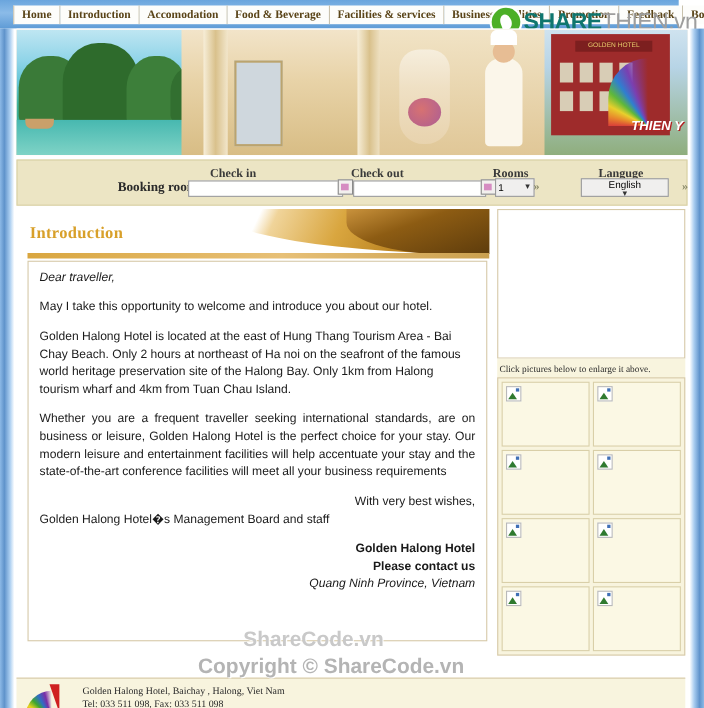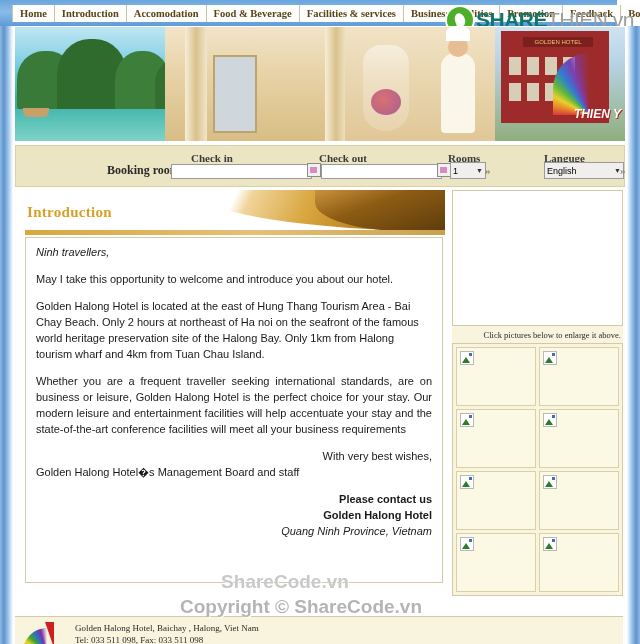--- a/index.html
+++ b/index.html
@@ -156,21 +156,21 @@
   #intro-body p.ital{font-style:italic;}
   #intro-body p.just{text-align:justify;}
   #intro-body p.tight{margin-bottom:0;text-align:right;}
   #intro-body .bold{font-weight:bold;font-style:normal;}
   #watermark{
     position:absolute;left:120px;top:381px;width:300px;text-align:center;
     font-family:"Liberation Sans",sans-serif;font-size:19px;font-weight:bold;color:#c9c9c9;
     text-shadow:1px 1px 0 #ffffff;
   }
   
-  #rightcol{position:absolute;left:437px;top:0;width:171px;text-align:right;}
+  #rightcol{position:absolute;left:437px;top:0;width:171px;}
   #big-img{
     width:171px;height:136px;background:#ffffff;border:1px solid #d6c9a8;box-sizing:border-box;
   }
   #gal-note{
     font-family:"Liberation Serif",serif;font-size:8.5px;color:#2a2a2a;
     padding:4px 2px 3px 2px;background:#f8f4de;
   }
   #thumbs{
     width:171px;background:#f8f4de;border:1px solid #d6c9a8;box-sizing:border-box;
     display:grid;grid-template-columns:1fr 1fr;gap:3px;padding:3px;
@@ -284,46 +284,46 @@
     <div class="cal-ico" style="left:421px;top:17px;"></div>
 
     <div class="bk-cap" style="left:432px;top:6px;">Rooms</div>
     <div class="bk-select" style="left:434px;top:16px;width:30px;">
       <span>1</span>
       <span class="arw">▼</span>
     </div>
     <div class="bk-go" style="left:469px;top:18px;">»</div>
 
     <div class="bk-cap" style="left:528px;top:6px;">Languge</div>
-    <div class="bk-select" style="left:528px;top:16px;width:74px;">
+    <div class="bk-select" style="left:512px;top:16px;width:74px;flex-direction:column;">
       <span>English</span>
       <span class="arw">▼</span>
     </div>
     <div class="bk-go" style="left:604px;top:18px;">»</div>
   </div>
 
   <div id="content">
 
     <div id="leftcol">
       <div id="intro-head">
         <div class="swoosh"></div>
         <div class="swoosh2"></div>
         <div class="title">Introduction</div>
         <div class="bar"></div>
       </div>
 
       <div id="intro-body">
-        <p class="ital">Ninh travellers,</p>
+        <p class="ital">Dear traveller,</p>
         <p> May I take this opportunity to welcome and introduce you about our hotel.</p>
         <p>Golden Halong Hotel is located at the east of Hung Thang Tourism Area - Bai Chay Beach. Only 2 hours at northeast of Ha noi on the seafront of the famous world heritage preservation site of the Halong Bay. Only 1km from Halong tourism wharf and 4km from Tuan Chau Island.</p>
         <p class="just">Whether you are a frequent traveller seeking international standards, are on business or leisure, Golden Halong Hotel is the perfect choice for your stay. Our modern leisure and entertainment facilities will help accentuate your stay and the state-of-the-art conference facilities will meet all your business requirements</p>
         <p class="tight">With very best wishes,</p>
         <p>Golden Halong Hotel�s Management Board and staff</p>
+        <p class="tight bold">Golden Halong Hotel</p>
         <p class="tight bold">Please contact us</p>
-        <p class="tight bold">Golden Halong Hotel</p>
         <p class="tight ital">Quang Ninh Province, Vietnam</p>
 
       </div>
 
       <div id="watermark">ShareCode.vn</div>
     </div>
 
     <div id="rightcol">
       <div id="big-img"></div>
       <div id="gal-note">Click pictures below to enlarge it above.</div>

